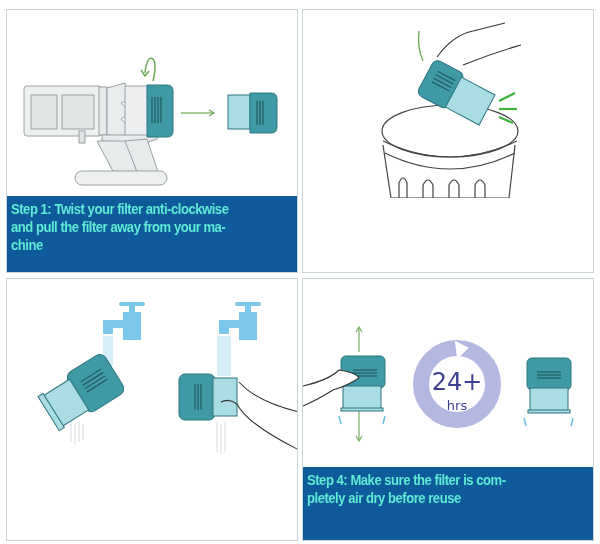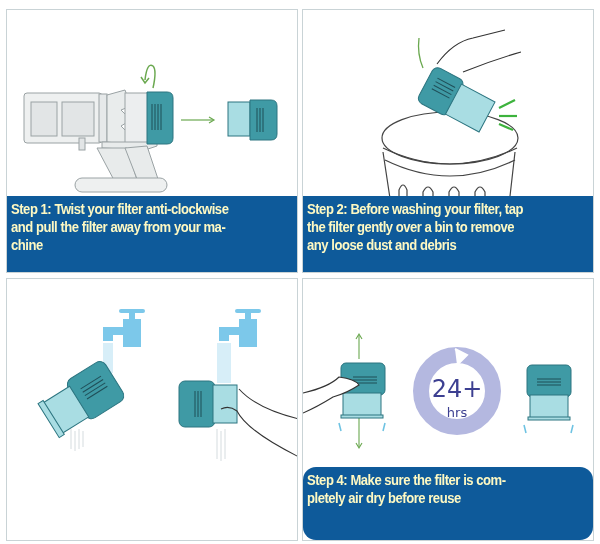--- a/index.html
+++ b/index.html
@@ -8,38 +8,38 @@
   .panel {
     position: absolute;
     border: 1px solid #c9d3d6;
     background: #ffffff;
     overflow: hidden;
   }
   #p1 { left: 6px; top: 9px; width: 292px; height: 264px; }
   #p2 { left: 302px; top: 9px; width: 292px; height: 264px; }
   #p3 { left: 6px; top: 278px; width: 292px; height: 263px; }
   #p4 { left: 302px; top: 278px; width: 292px; height: 263px; }
-  .illus { position: absolute; left: 0; top: 10px; width: 100%; }
+  .illus { position: absolute; left: 0; top: 3px; width: 100%; }
   #p1 .illus, #p2 .illus { height: 185px; }
   #p3 .illus, #p4 .illus { height: 187px; }
   .caption {
     position: absolute; left: 0; right: 0; bottom: 0;
     background: #0e5a9a;
-    color: #fef9c3;
+    color: #5eead4;
     font-family: "Liberation Sans", sans-serif;
     font-weight: bold;
     font-size: 15.2px;
     line-height: 18px;
     letter-spacing: -0.55px;
     padding: 4px 4px 0 4px;
     transform-origin: left top;
   }
   #p1 .caption, #p2 .caption { top: 186px; }
   #p3 .caption { top: 188px; }
-  #p4 .caption { top: 188px; border-radius: 13px; }
+  #p4 .caption { top: 188px; }
   .caption span { display: block; transform: scaleX(0.86); transform-origin: left center; white-space: nowrap; }
   svg { display: block; }
 </style>
 </head>
 <body>
 
 <div class="panel" id="p1">
   <div class="illus">
     <svg width="292" height="185" viewBox="0 0 292 185">
 
@@ -123,25 +123,20 @@
 
       <path d="M116 18 Q114 34 120 48" fill="none" stroke="#6aa84f" stroke-width="1.3"></path>
 
       <g stroke="#3db33d" stroke-width="2.2">
         <line x1="196" y1="88" x2="212" y2="80"></line>
           <line x1="196" y1="96" x2="214" y2="96"></line>
           <line x1="196" y1="104" x2="210" y2="110"></line>
       </g>
     </svg>
   </div>
-  <div class="caption">
-    <span>Step 2: Before washing your filter, tap</span>
-    <span>the filter gently over a bin to remove</span>
-    <span>any loose dust and debris</span>
-  </div>
 </div>
 
 <div class="panel" id="p3">
   <div class="illus">
     <svg width="292" height="187" viewBox="0 0 292 187">
 
       <g fill="#7cc8ea">
         <rect x="112" y="20" width="26" height="4" rx="2"></rect>
         <rect x="122" y="22" width="6" height="8"></rect>
         <path d="M116 30 L134 30 L134 58 L116 58 L116 46 L96 46 L96 38 L116 38 Z"></path>

